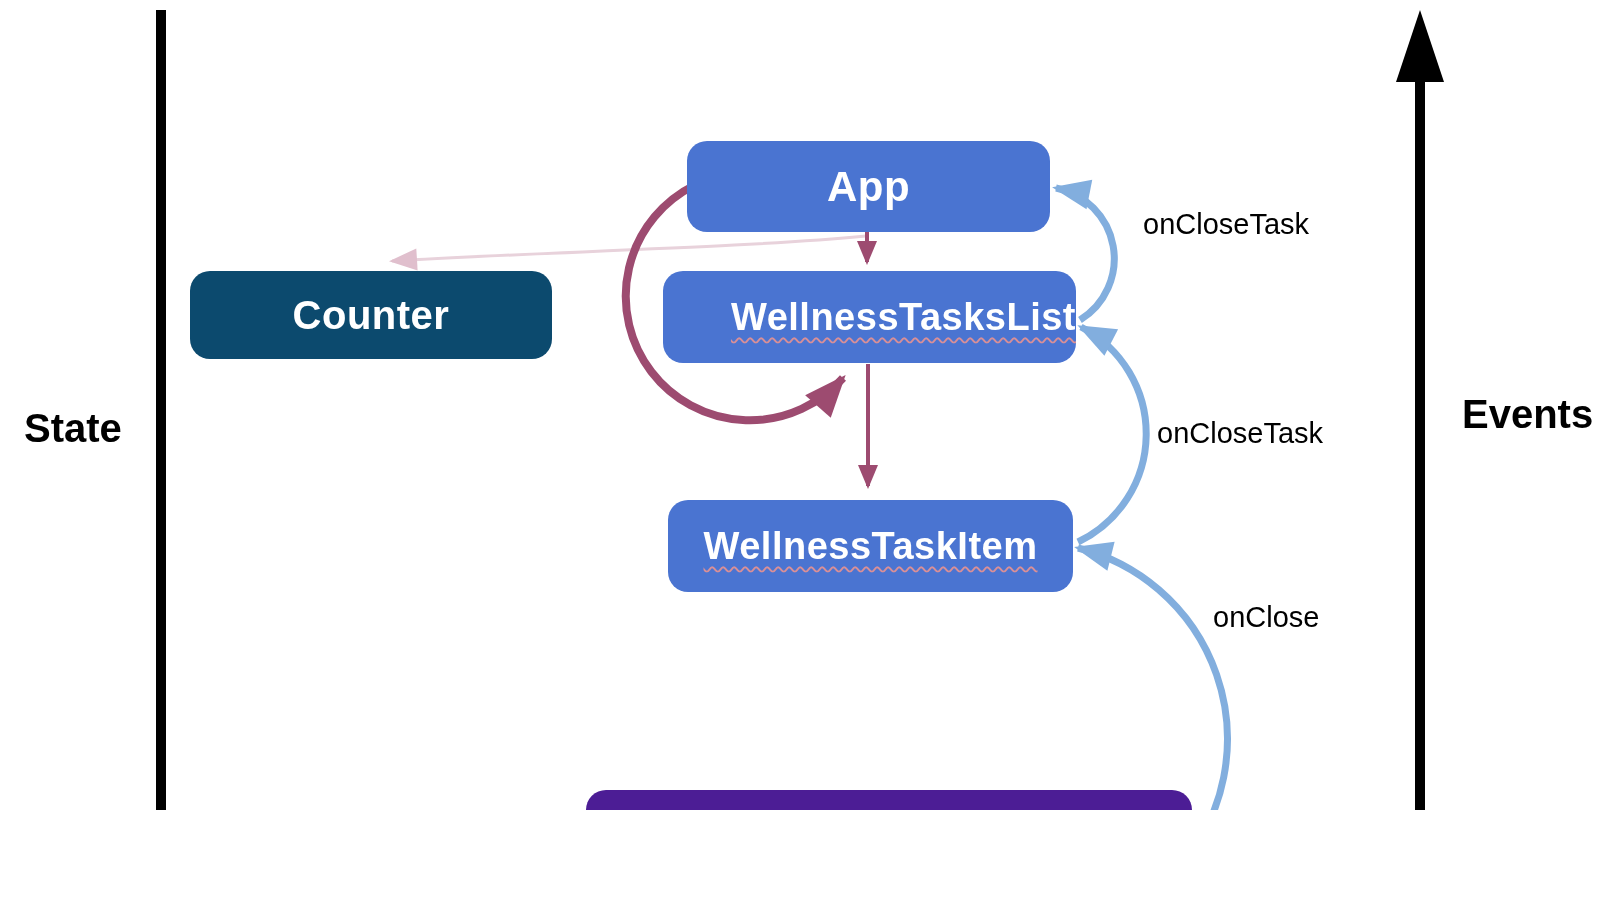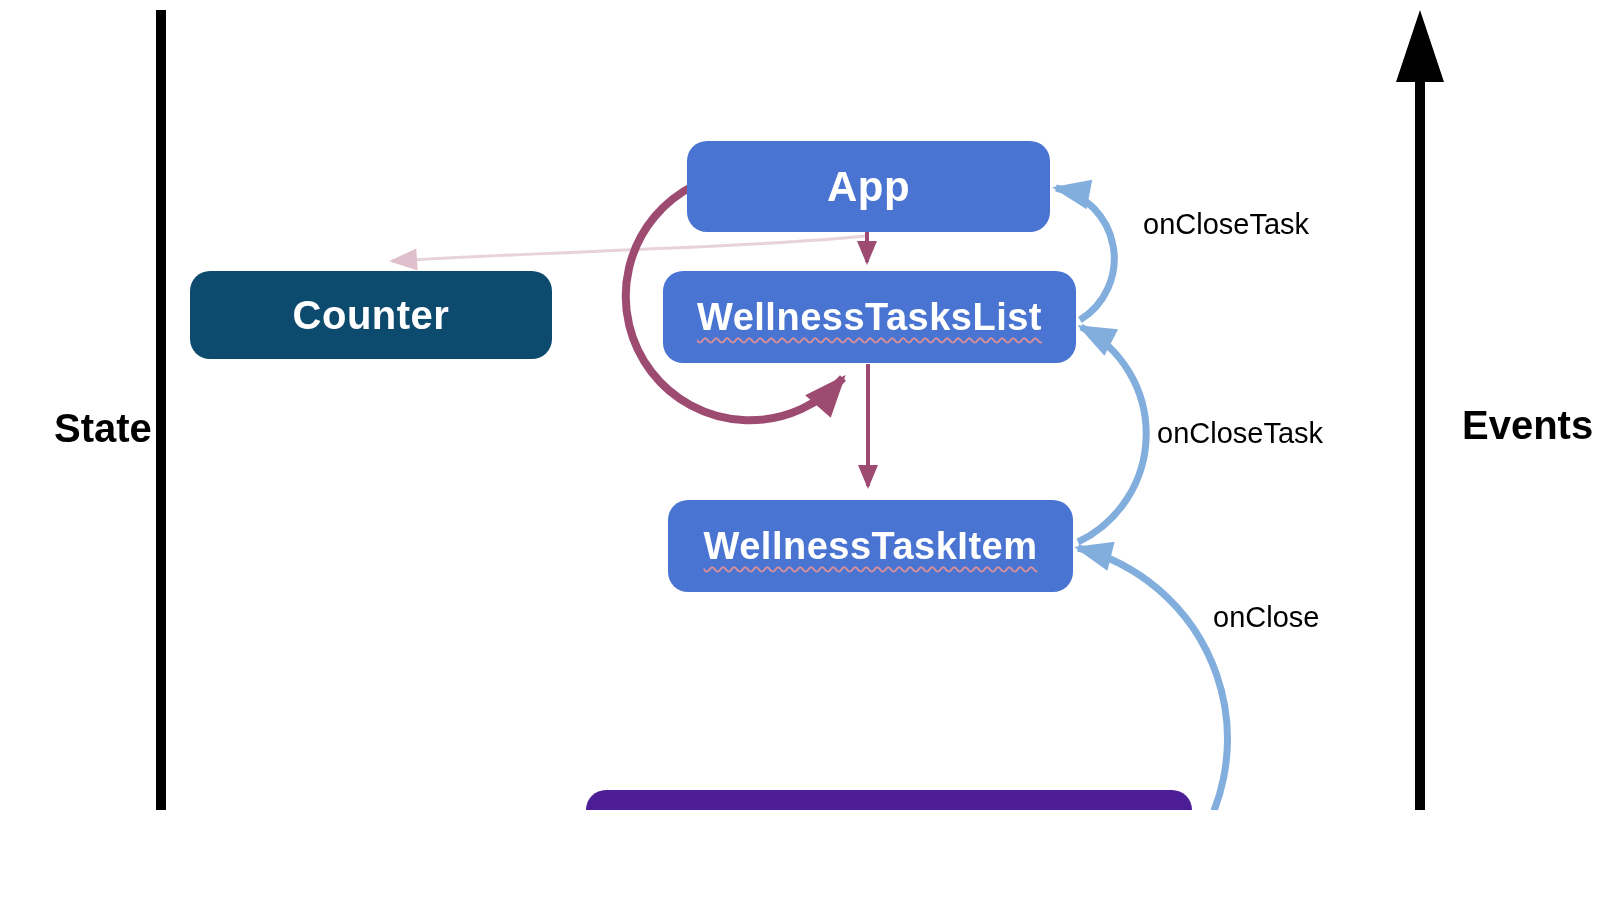--- a/index.html
+++ b/index.html
@@ -27,39 +27,39 @@
     color: #ffffff;
     font-weight: bold;
     letter-spacing: 0.5px;
     white-space: nowrap;
   }
   .node-blue   { background: #4a74d1; }
   .node-dim    { background: #0c4a6e; }
   .node-light  { background: #4c1d95; font-style: italic; }
   #node-app               { left: 687px; top: 141px; width: 363px; height: 91px; font-size: 42px; }
   #node-counter           { left: 190px; top: 271px; width: 362px; height: 88px; font-size: 40px; }
-  #node-wellnesstaskslist { left: 663px; top: 271px; width: 413px; height: 92px; font-size: 38px; }
+  #node-wellnesstaskslist { left: 663px; top: 271px; width: 413px; height: 92px; font-size: 38px; justify-content: flex-end; }
   #node-wellnesstaskitem  { left: 668px; top: 500px; width: 405px; height: 92px; font-size: 38px; }
   #node-user              { left: 586px; top: 790px; width: 606px; height: 90px; font-size: 40px; }
   .wavy {
     text-decoration: underline;
     text-decoration-style: wavy;
     text-decoration-color: #d98f97;
     text-decoration-thickness: 2px;
     text-underline-offset: 7px;
   }
   .axis-label {
     position: absolute;
     z-index: 3;
     color: #000000;
     font-weight: bold;
     font-size: 40px;
   }
-  #state-label  { left: 24px;   top: 406px; margin-left: 30px; }
-  #events-label { left: 1462px; top: 403px; text-align: center; }
+  #state-label  { left: 24px;   top: 406px; }
+  #events-label { left: 1462px; top: 392px; text-align: center; }
   .edge-label {
     position: absolute;
     z-index: 3;
     color: #000000;
     font-size: 29px;
     white-space: nowrap;
   }
   #label-onclosetask-top { left: 1143px; top: 208px; }
   #label-onclosetask-mid { left: 1157px; top: 417px; }
   #label-onclose         { left: 1213px; top: 601px; }

